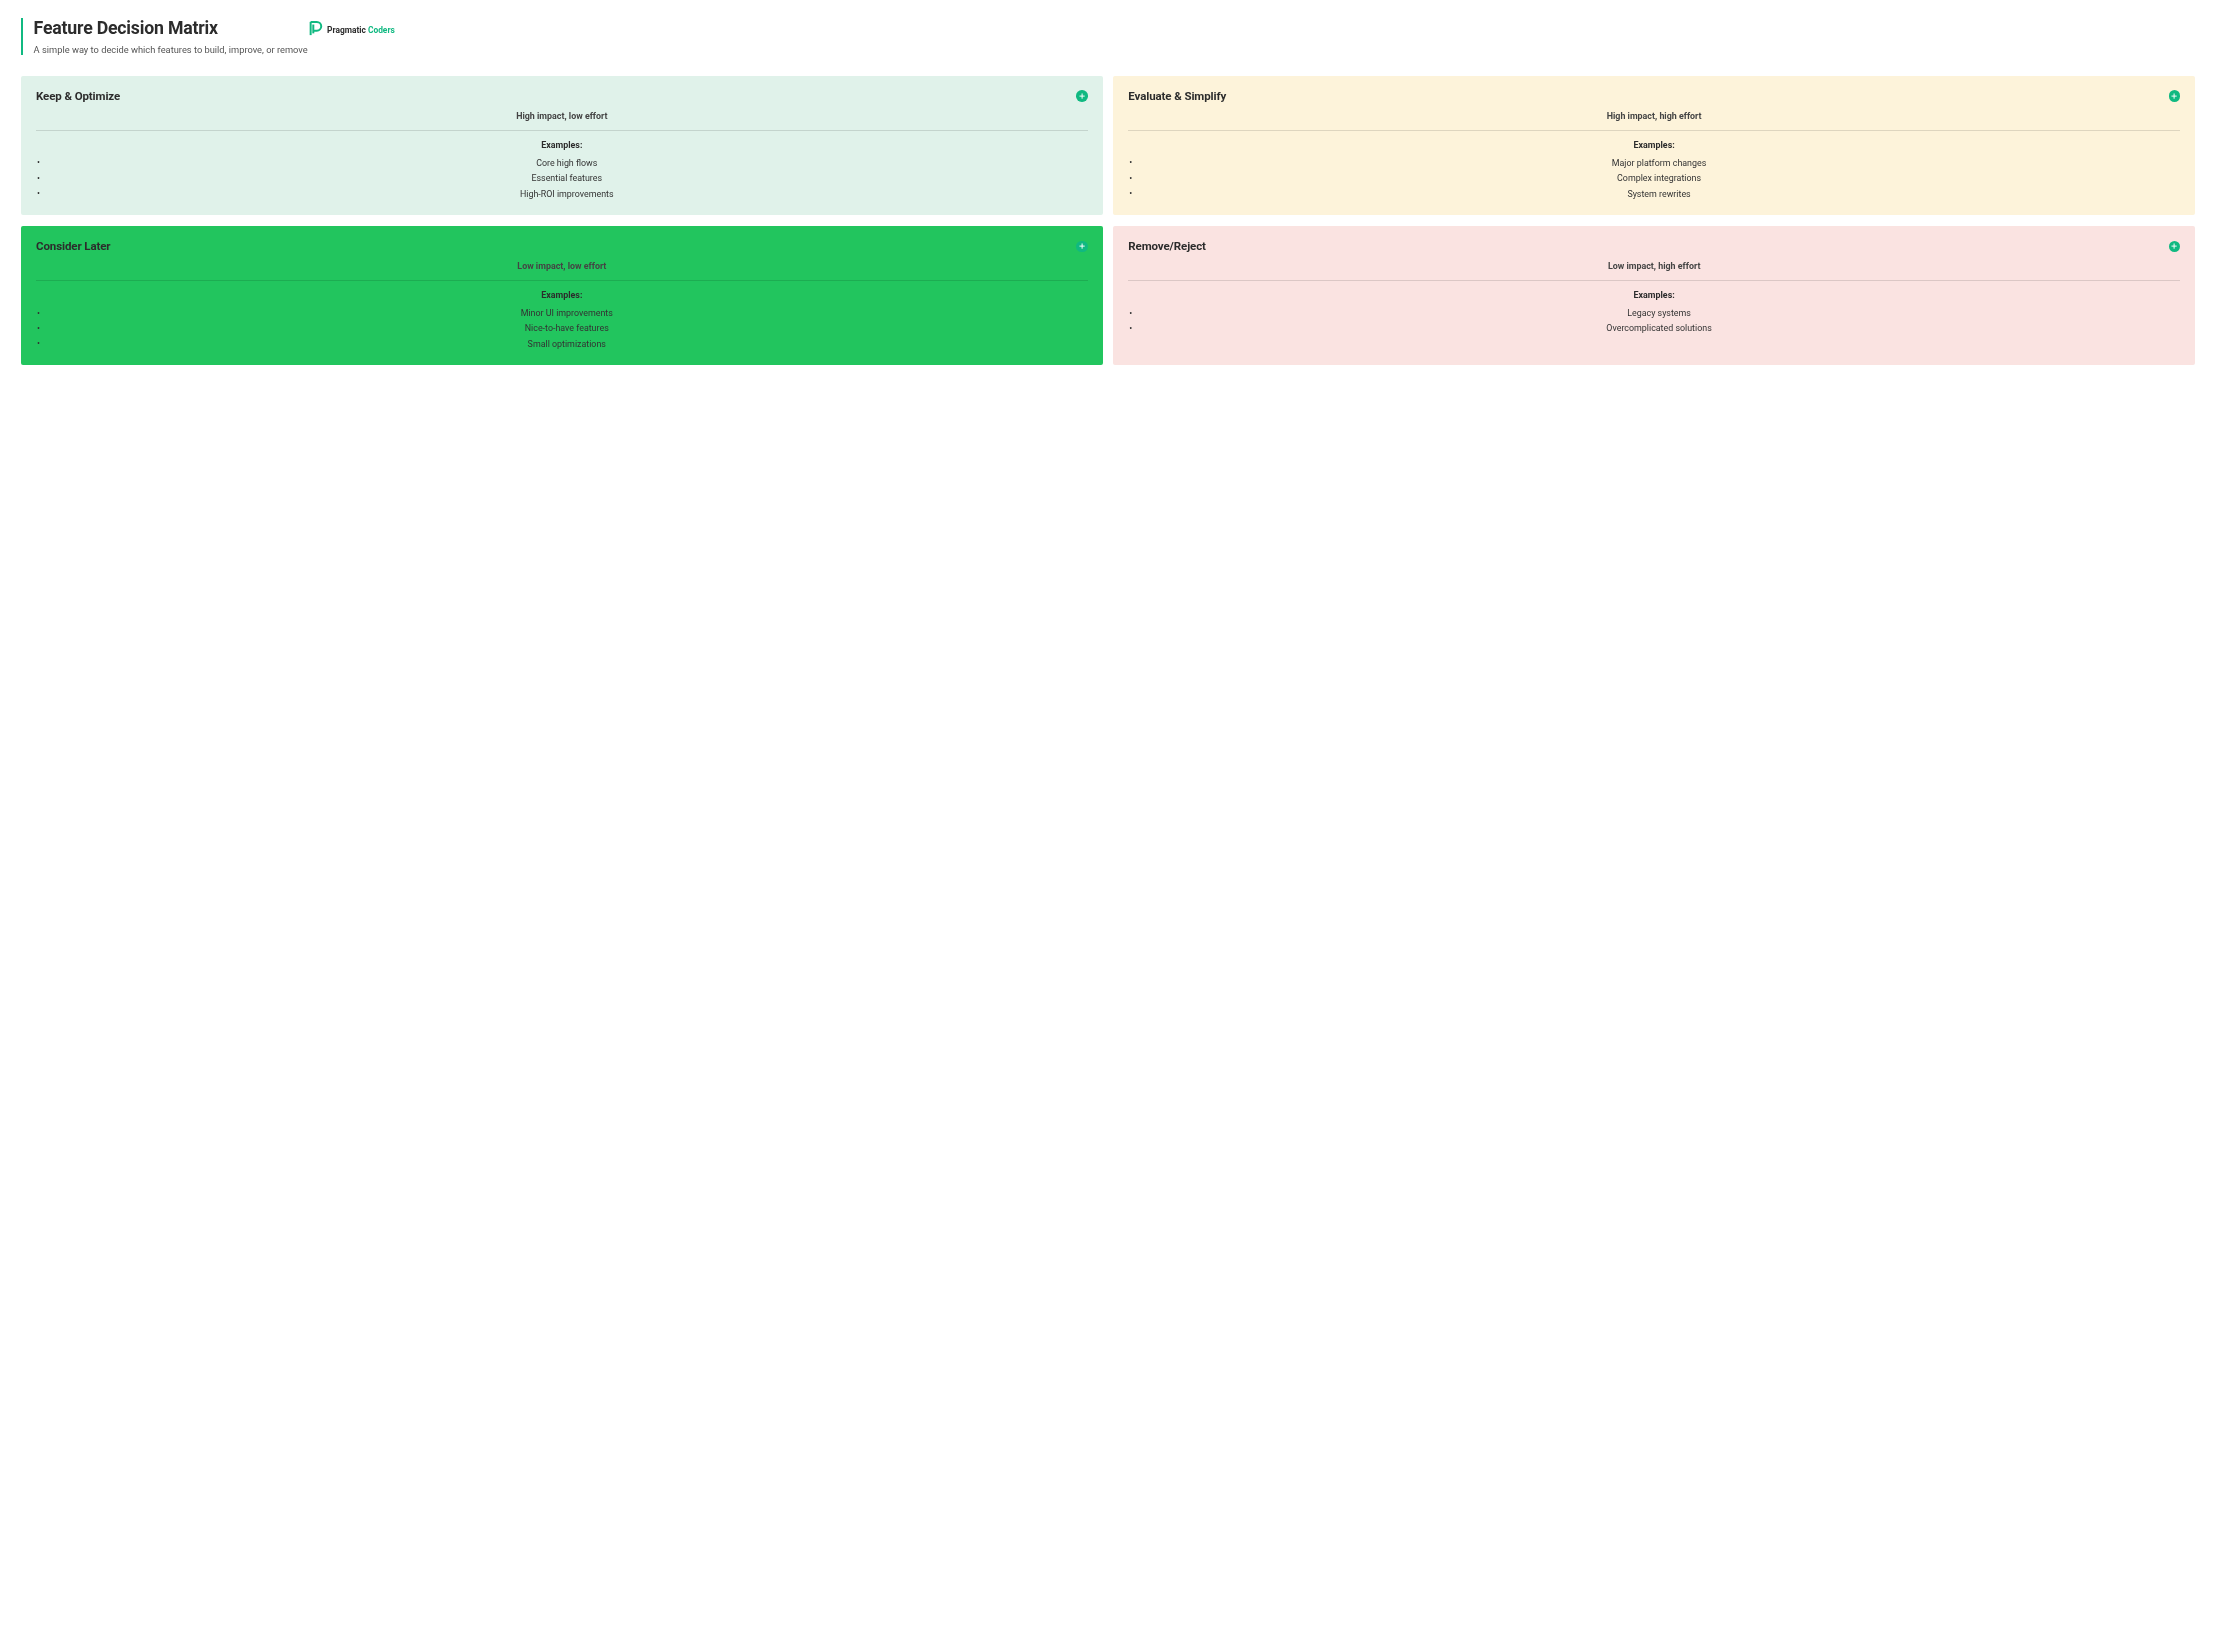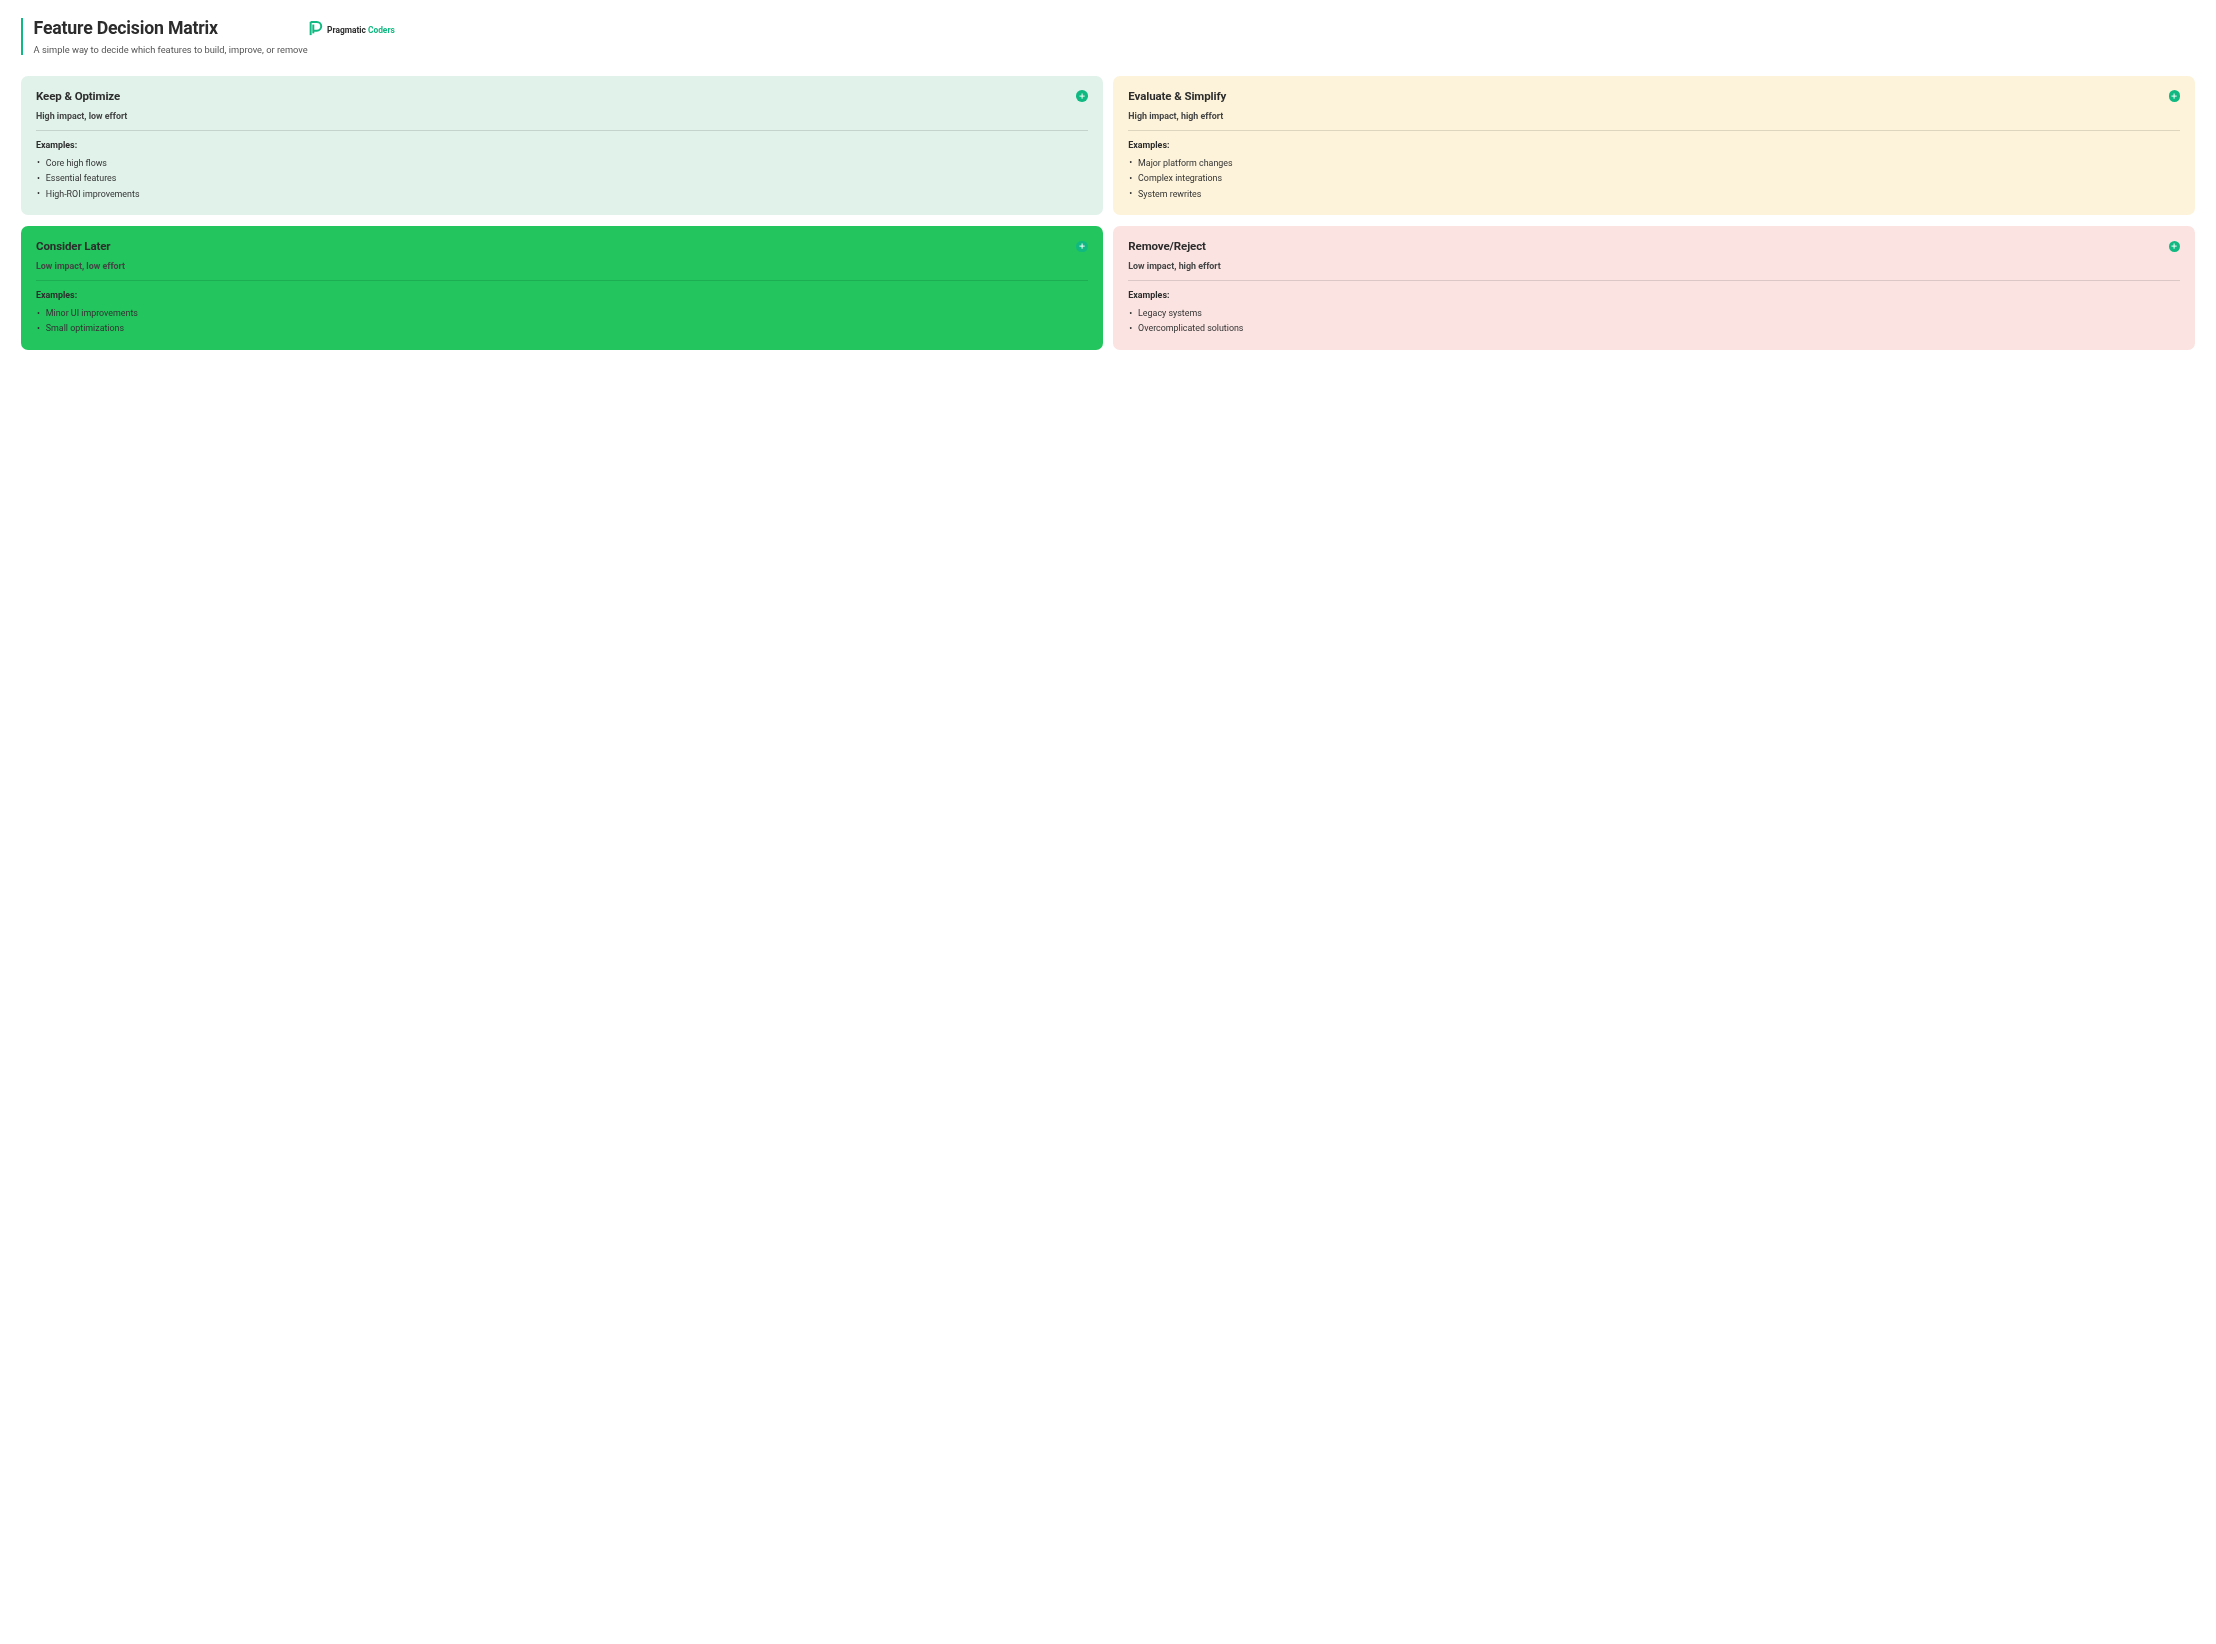--- a/index.html
+++ b/index.html
@@ -42,23 +42,24 @@
     white-space: nowrap;
   }
   .brand-text .word1 { color: #2c2c2c; }
   .brand-text .word2 { color: #10b981; }
   .grid {
     display: grid;
     grid-template-columns: 1fr 1fr;
     gap: 10.6px;
   }
   .card {
-    border-radius: 7px;
+    border-radius: 2px;
     padding: 13.3px 15px 14px 15px;
     position: relative;
+    text-align: center;
   }
   .card-green  { background: #e0f2ea; }
   .card-cream  { background: #fdf3da; }
   .card-peach  { background: #22c55e; }
   .card-pink   { background: #fae3e1; }
   .card-head {
     display: flex;
     justify-content: space-between;
     align-items: center;
     margin-bottom: 8px;
@@ -180,20 +181,21 @@
       <span class="plus-badge">
         <svg width="6.2" height="6.2" viewBox="0 0 14 14">
             <path d="M7 2v10M2 7h10" stroke="#fff" stroke-width="2.2" stroke-linecap="round"></path>
           </svg>
       </span>
     </div>
     <div class="card-sub">Low impact, low effort</div>
     <div class="examples-label">Examples:</div>
     <ul>
       <li>Minor UI improvements</li>
+      <li>Nice-to-have features</li>
       <li>Small optimizations</li>
     </ul>
   </div>
 
   <div class="card card-pink">
     <div class="card-head">
       <h2>Remove/Reject</h2>
       <span class="plus-badge">
         <svg width="6.2" height="6.2" viewBox="0 0 14 14">
             <path d="M7 2v10M2 7h10" stroke="#fff" stroke-width="2.2" stroke-linecap="round"></path>

